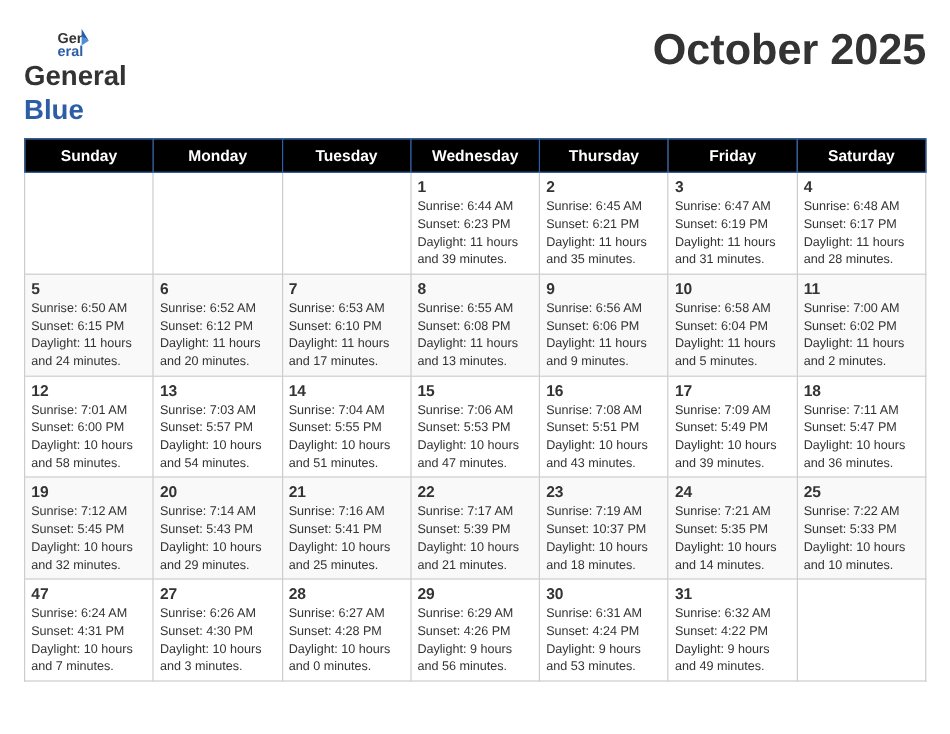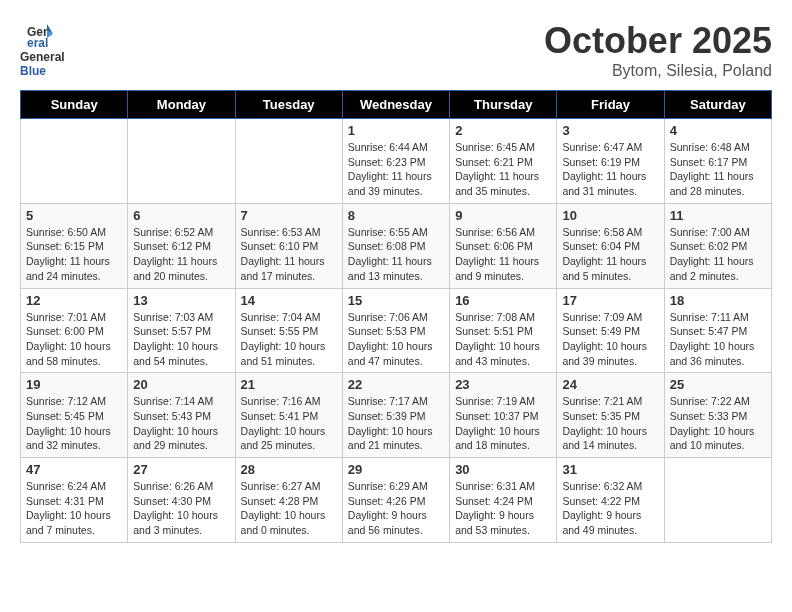--- a/index.html
+++ b/index.html
@@ -15,21 +15,21 @@
       justify-content: space-between;
       align-items: flex-start;
       margin-bottom: 10px;
     }
     .logo {
       display: flex;
       align-items: center;
       flex-direction: column;
     }
     .logo-text {
-      font-size: 12px;
+      font-size: 23px;
       font-weight: bold;
       color: #333;
       line-height: 1.2;
     }
     .logo-text .general { display: block; }
     .logo-text .blue { color: #2B5EA7; display: block; }
     .logo-icon {
       width: 30px;
       height: 30px;
       margin-right: 4px;
@@ -101,21 +101,20 @@
       <polygon points="22,4 28,14 22,10" fill="#2B5EA7"></polygon>
       <polygon points="22,10 28,14 22,18" fill="#4a90d9"></polygon>
     </svg>
     <div class="logo-text">
       <span class="general">General</span>
       <span class="blue">Blue</span>
     </div>
   </div>
   <div class="title-block">
     <div class="month-title">October 2025</div>
-    <div class="location">Bytom, Silesia, Poland</div>
   </div>
 </div>
 
 <table class="calendar">
   <thead>
     <tr id="header-row">
         <th>Sunday</th>
         <th>Monday</th>
         <th>Tuesday</th>
         <th>Wednesday</th>

